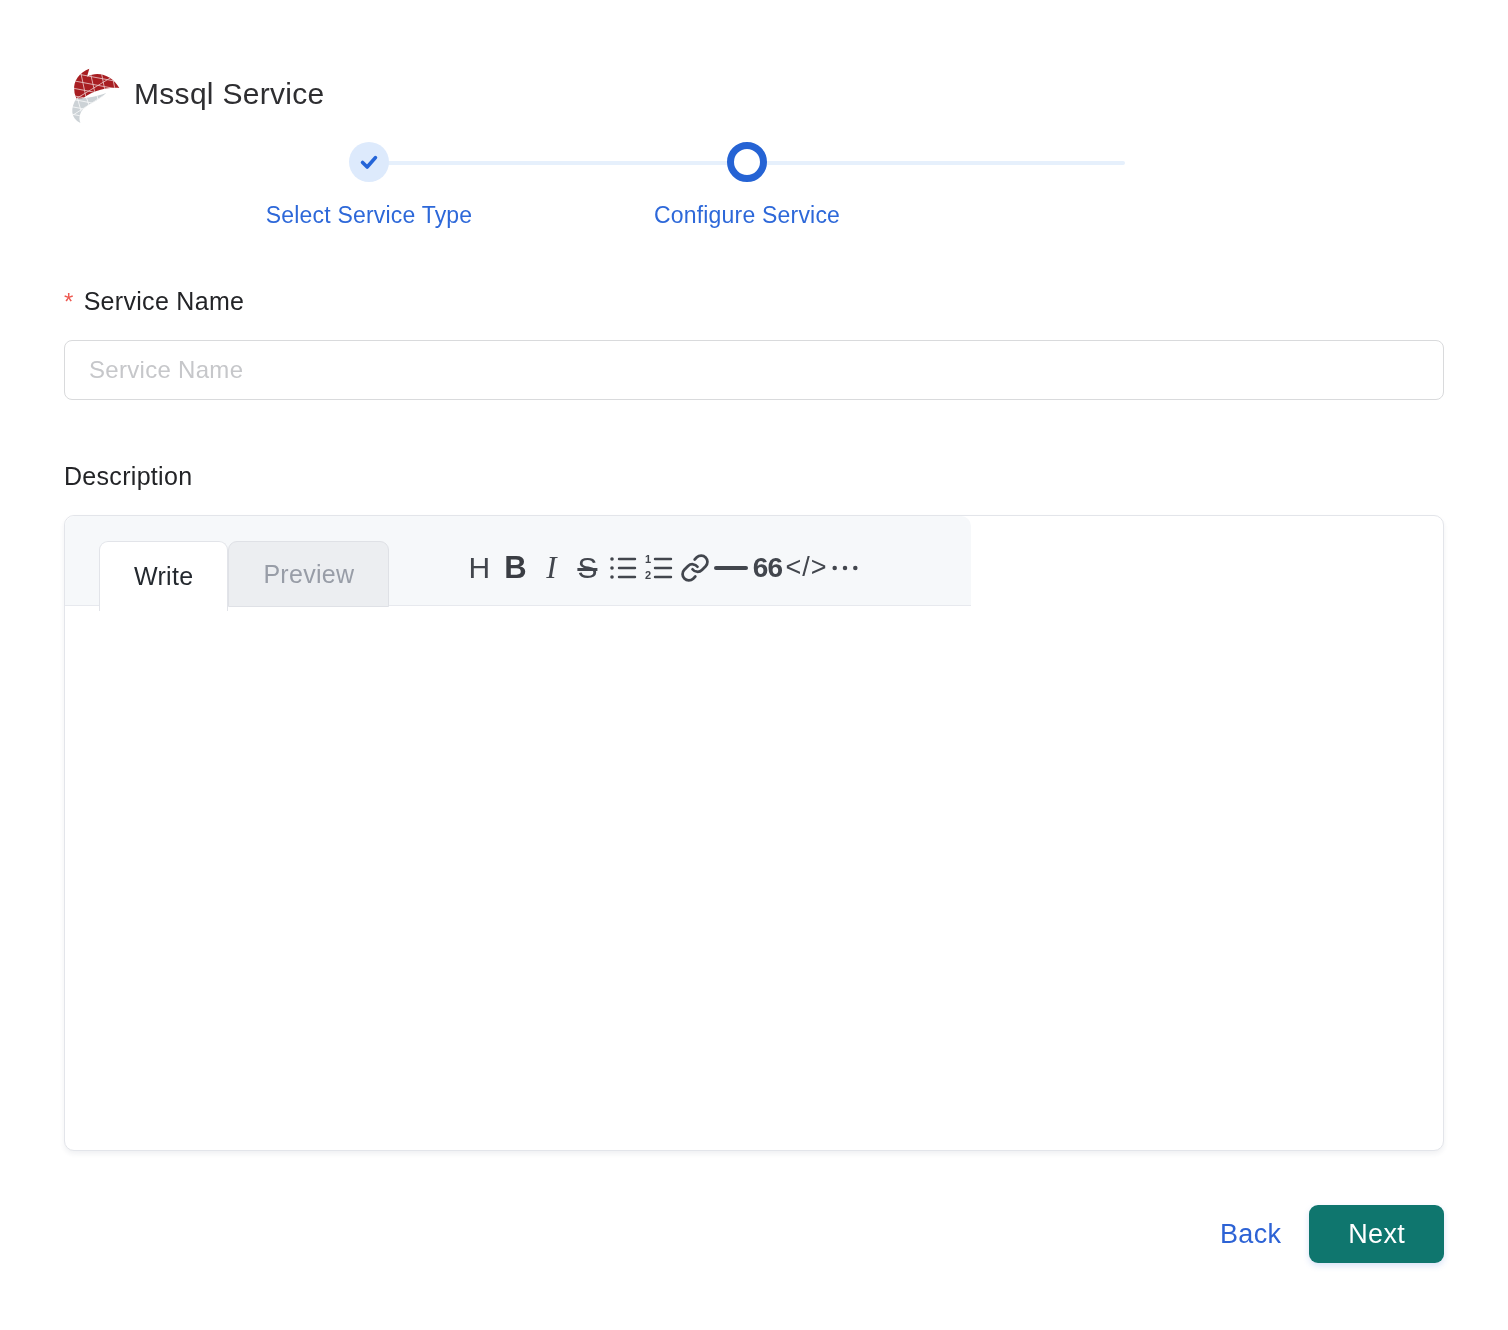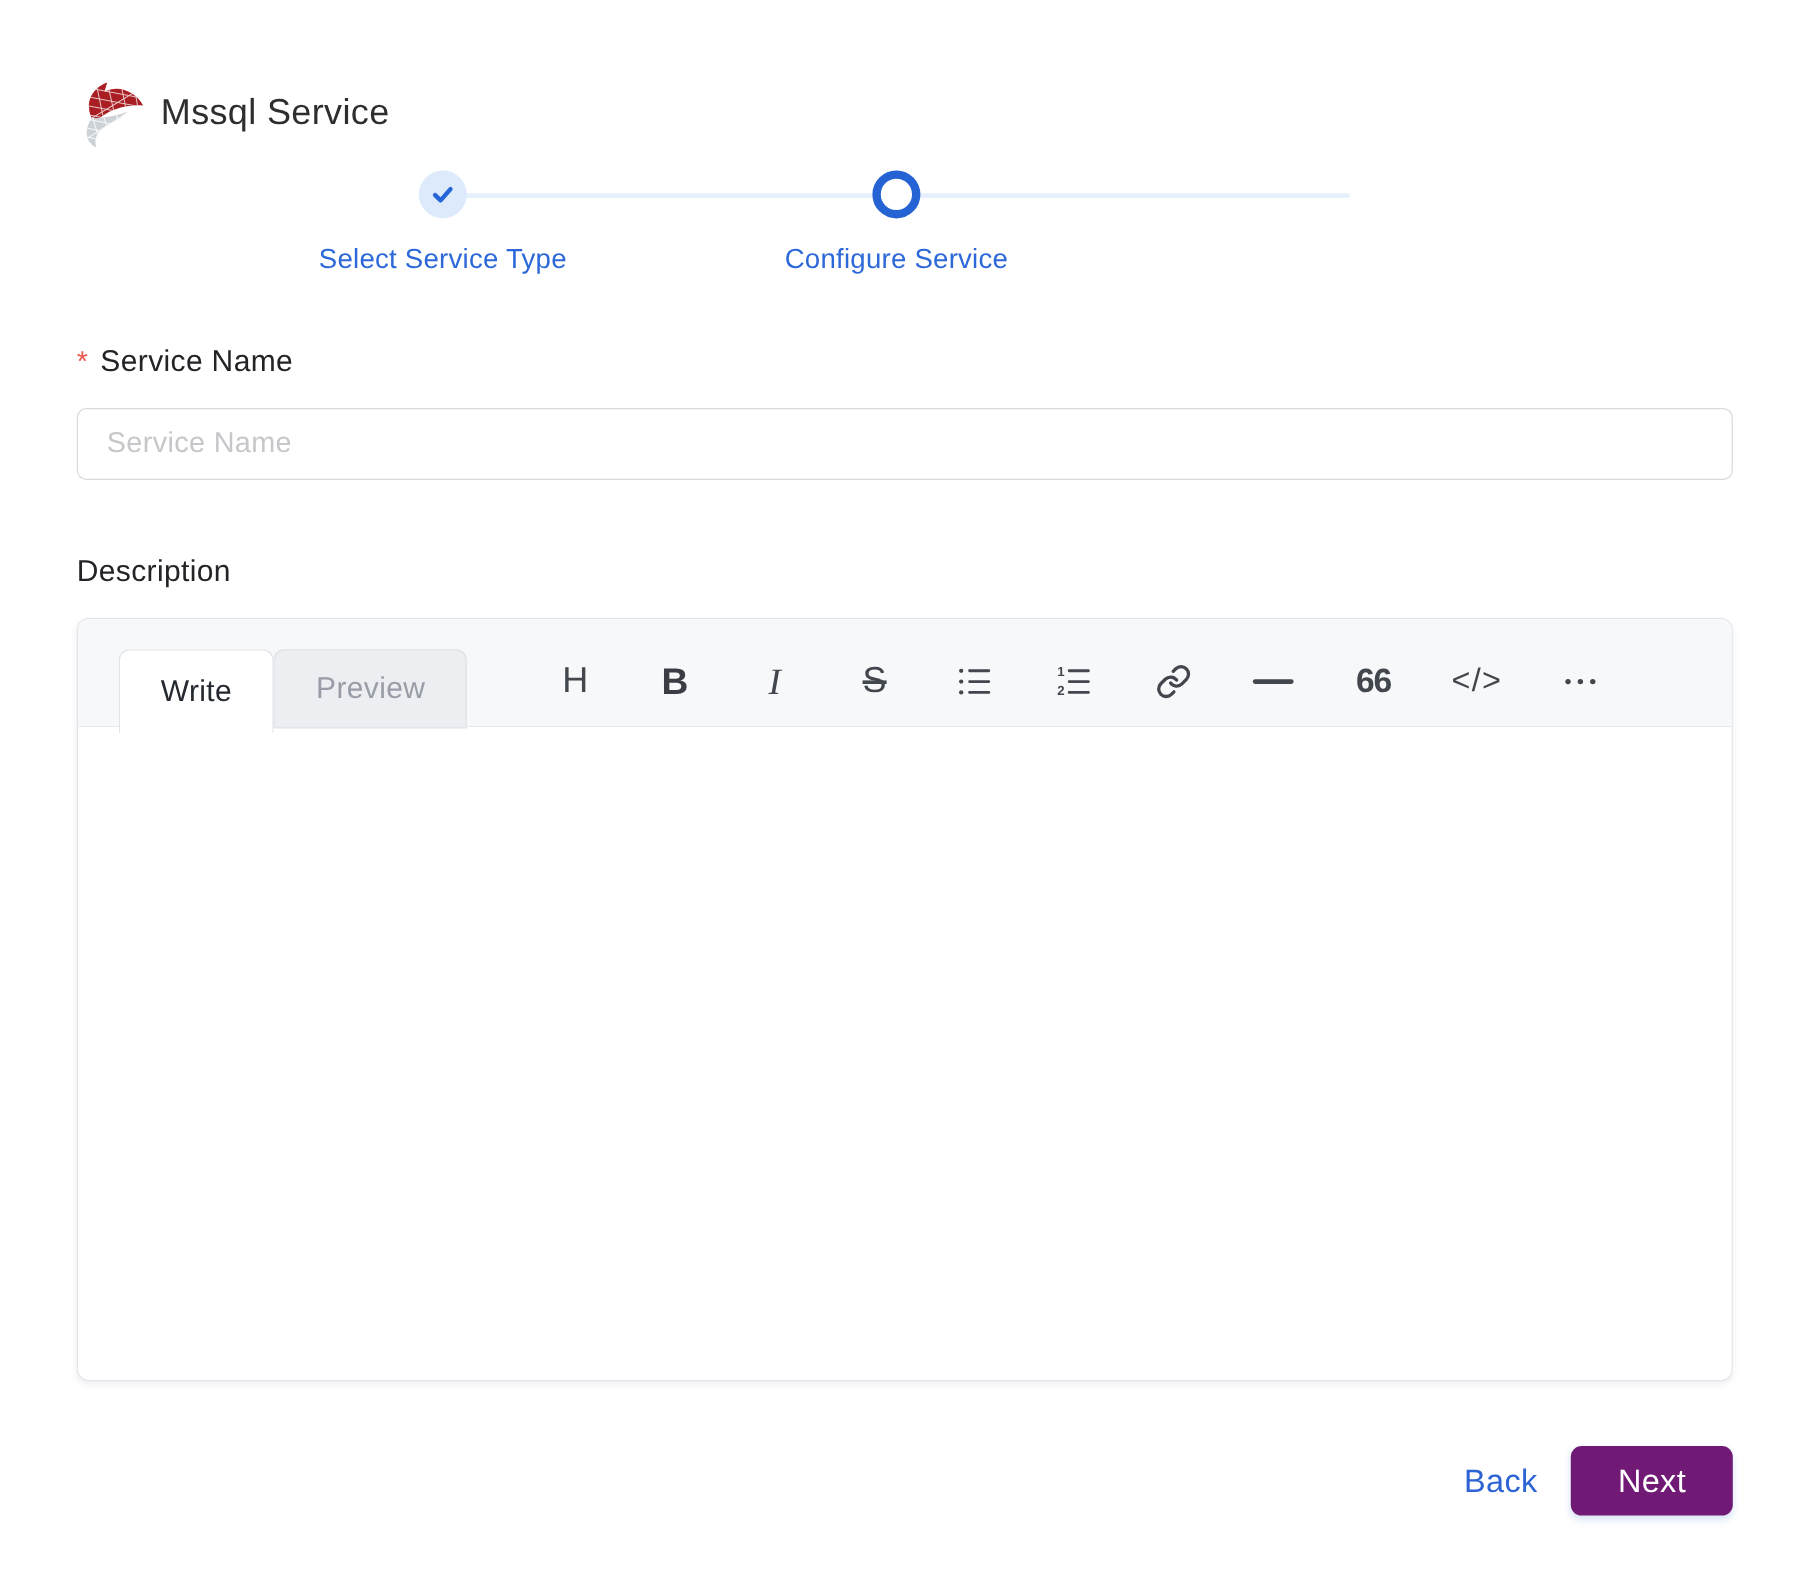--- a/index.html
+++ b/index.html
@@ -57,21 +57,21 @@
 
   .field-label.desc { margin-top: 62px; }
 
   
   .editor {
     margin-top: 24px;
     border: 1px solid #e3e5ea; border-radius: 10px;
     box-shadow: 0 3px 5px rgba(40,50,80,.07);
     background: #fff;
     height: 636px;
-    display: flex; flex-direction: column;
+    display: flex; flex-direction: row;
   }
   .editor-header {
     background: #f6f8fa;
     border-bottom: 1px solid #e7e9ee;
     border-radius: 10px 10px 0 0;
     height: 90px;
     padding: 0 0 0 34px;
     display: flex; align-items: flex-end;
   }
   .tabs { display: flex; margin-bottom: -6px; }
@@ -123,21 +123,21 @@
   .footer {
     margin-top: 54px;
     display: flex; justify-content: flex-end; align-items: center; gap: 28px;
   }
   .back-btn {
     background: transparent; border: none; cursor: pointer;
     color: #2d63d5; font-size: 27px; letter-spacing: .3px;
     font-family: "Liberation Sans", sans-serif;
   }
   .next-btn {
-    background: #701a75; border: none; cursor: pointer;
+    background: #0f766e; border: none; cursor: pointer;
     color: #ffffff; font-size: 27px; letter-spacing: .3px;
     padding: 0 39px; height: 58px; border-radius: 9px;
     font-family: "Liberation Sans", sans-serif;
     box-shadow: 0 3px 6px rgba(45,99,213,.18);
   }
 </style>
 </head>
 <body>
 
 <div class="page">

